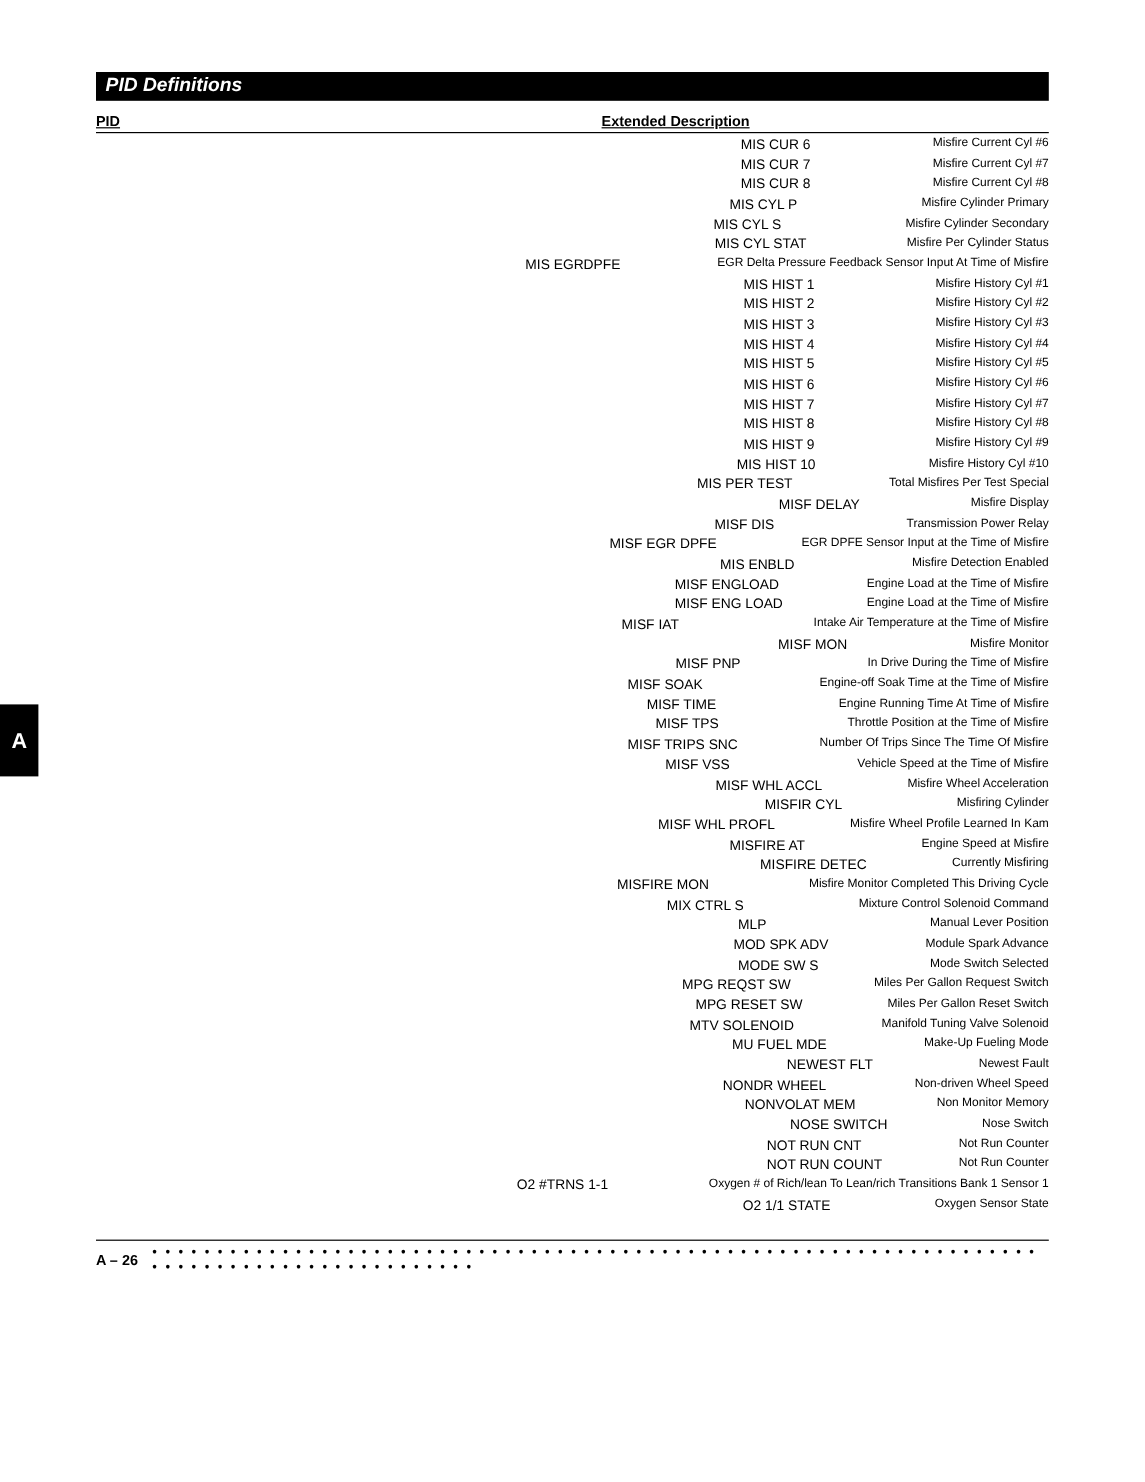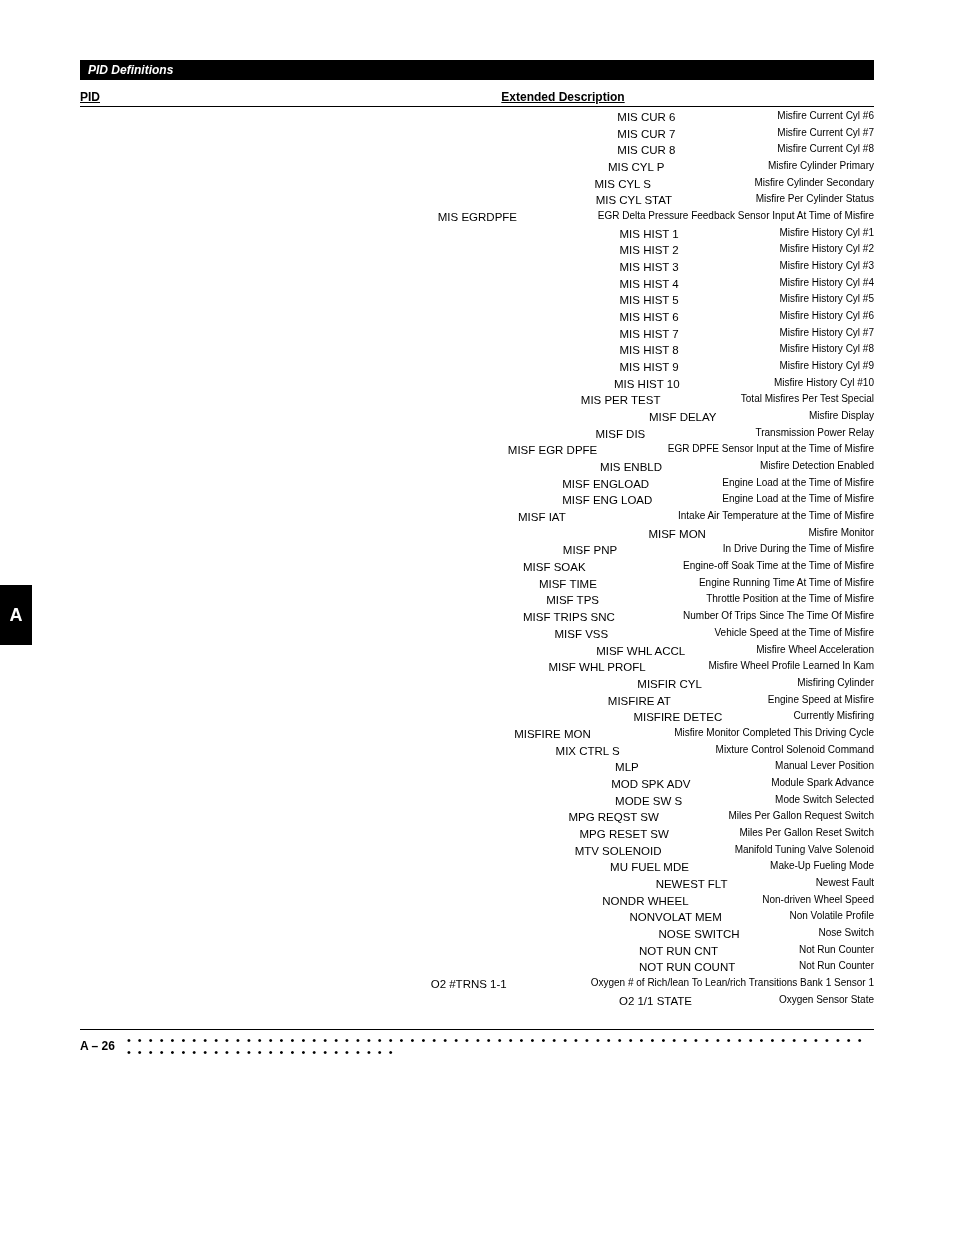--- a/index.html
+++ b/index.html
@@ -16,21 +16,21 @@
       padding: 60px 80px 60px 80px;
       position: relative;
     }
     .header-bar {
       background: #000;
       color: #fff;
       font-weight: bold;
       font-style: italic;
       padding: 3px 8px;
       margin-bottom: 10px;
-      font-size: 12px;
+      font-size: 16px;
     }
     .table-container {
       width: 100%;
     }
     .col-headers {
       display: flex;
       border-bottom: 1.5px solid #000;
       padding-bottom: 2px;
       margin-bottom: 2px;
       gap: 12px;
@@ -241,28 +241,28 @@
         </div>
         <div class="data-row">
           <div class="pid-cell">MISF VSS</div>
           <div class="desc-cell">Vehicle Speed at the Time of Misfire</div>
         </div>
         <div class="data-row">
           <div class="pid-cell">MISF WHL ACCL</div>
           <div class="desc-cell">Misfire Wheel Acceleration</div>
         </div>
         <div class="data-row">
+          <div class="pid-cell">MISFIR CYL</div>
+          <div class="desc-cell">Misfiring Cylinder</div>
+        </div>
+        <div class="data-row">
           <div class="pid-cell">MISF WHL PROFL</div>
           <div class="desc-cell">Misfire Wheel Profile Learned In Kam</div>
         </div>
         <div class="data-row">
-          <div class="pid-cell">MISFIR CYL</div>
-          <div class="desc-cell">Misfiring Cylinder</div>
-        </div>
-        <div class="data-row">
           <div class="pid-cell">MISFIRE AT</div>
           <div class="desc-cell">Engine Speed at Misfire</div>
         </div>
         <div class="data-row">
           <div class="pid-cell">MISFIRE DETEC</div>
           <div class="desc-cell">Currently Misfiring</div>
         </div>
         <div class="data-row">
           <div class="pid-cell">MISFIRE MON</div>
           <div class="desc-cell">Misfire Monitor Completed This Driving Cycle</div>
@@ -302,21 +302,21 @@
         <div class="data-row">
           <div class="pid-cell">NEWEST FLT</div>
           <div class="desc-cell">Newest Fault</div>
         </div>
         <div class="data-row">
           <div class="pid-cell">NONDR WHEEL</div>
           <div class="desc-cell">Non-driven Wheel Speed</div>
         </div>
         <div class="data-row">
           <div class="pid-cell">NONVOLAT MEM</div>
-          <div class="desc-cell">Non Volatile Profile</div>
+          <div class="desc-cell">Non Monitor Memory</div>
         </div>
         <div class="data-row">
           <div class="pid-cell">NOSE SWITCH</div>
           <div class="desc-cell">Nose Switch</div>
         </div>
         <div class="data-row">
           <div class="pid-cell">NOT RUN CNT</div>
           <div class="desc-cell">Not Run Counter</div>
         </div>
         <div class="data-row">

